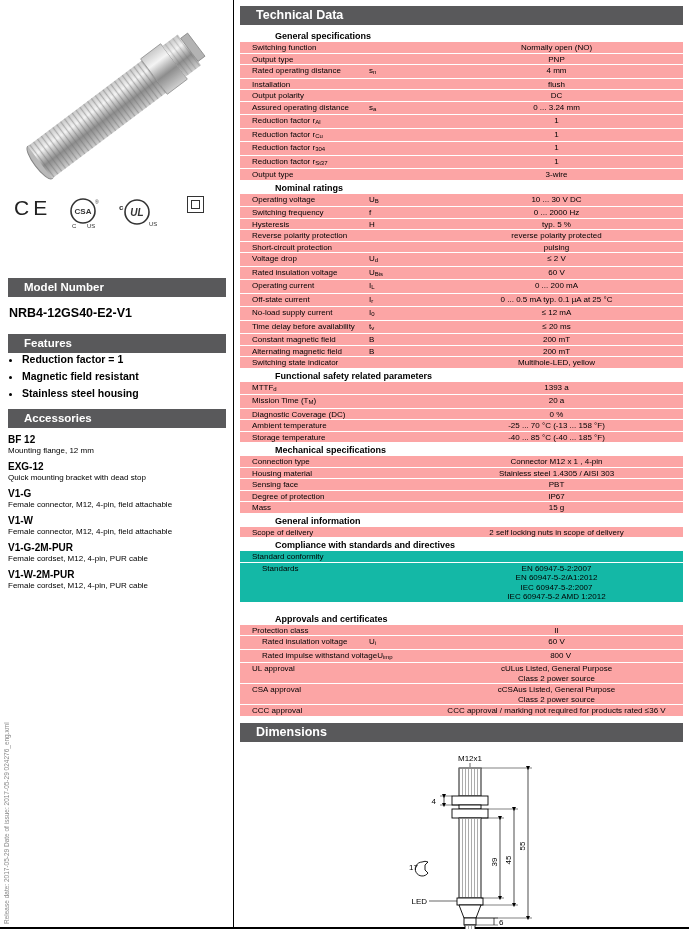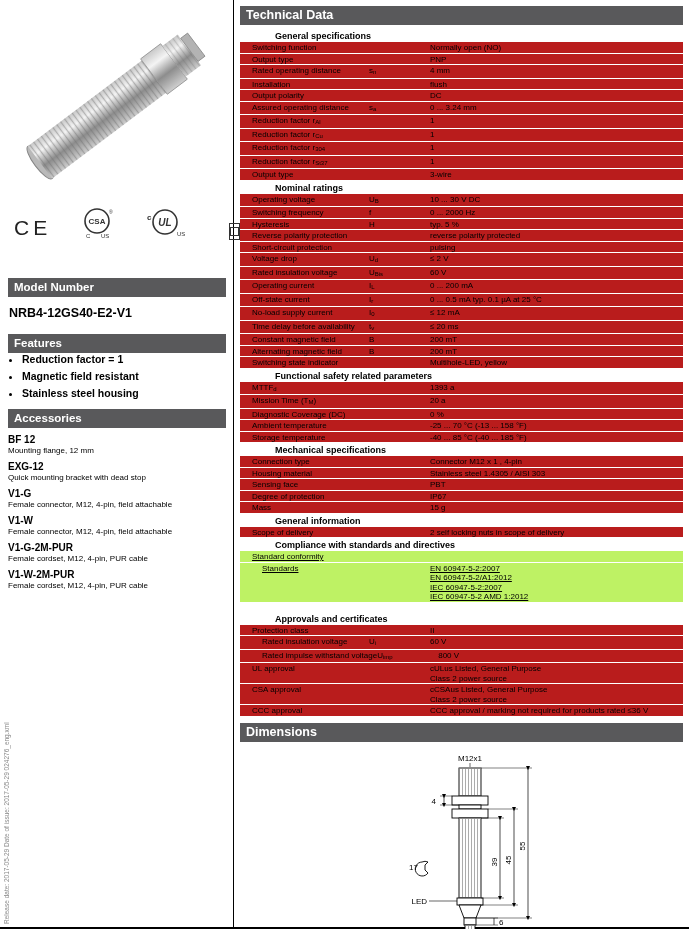--- a/index.html
+++ b/index.html
@@ -10,49 +10,49 @@
   .page{position:absolute;inset:0;border-bottom:2px solid #000;}
   .divider{position:absolute;left:233px;top:0;bottom:0;width:1px;background:#000;}
   .side-note{
     position:absolute;left:3px;top:924px;transform:rotate(-90deg);transform-origin:0 0;
     font-size:6.5px;color:#888;white-space:nowrap;width:500px;
   }
   
   .left-col{position:absolute;left:8px;top:8px;width:218px;}
   .bar{
     background:#59595b;color:#fff;font-weight:bold;font-size:11.5px;
-    padding:3px 6px;line-height:13px;
+    padding:3px 16px;line-height:13px;
   }
   .product-photo{height:188px;}
   .product-photo svg{width:100%;height:100%;}
-  .cert-row{height:44px;display:flex;align-items:flex-end;gap:30px;padding-left:6px;}
+  .cert-row{height:44px;display:flex;align-items:flex-start;gap:16px;padding-left:6px;}
   .ce-mark{font-size:21px;letter-spacing:4px;color:#222;}
   .sq-outer{width:15px;height:15px;border:1.6px solid #333;display:flex;align-items:center;justify-content:center;margin-left:14px;}
   .sq-inner{width:7px;height:7px;border:1.6px solid #333;}
   .model-bar{margin-top:38px;}
   .model-no{font-size:12.5px;font-weight:bold;margin:9px 0 14px 1px;}
   .features-list{margin:0 0 10px 14px;padding:0;font-size:10.5px;font-weight:bold;}
   .features-list li{margin-bottom:5px;}
   .acc-item{margin-top:6px;}
   .acc-name{font-size:10px;font-weight:bold;}
   .acc-desc{font-size:8px;margin-top:1px;}
   
   .right-col{position:absolute;left:240px;top:6px;width:443px;}
   .bar.big{font-size:12.5px;}
   .tech-table{margin-top:4px;}
   .sec-title{font-size:9px;font-weight:bold;padding:2px 0 1px 3px;line-height:10px;margin-left:32px;}
   .trow{
-    display:flex;background:#b91c1c;border-bottom:1px solid #fff;
+    display:flex;background:#fca5a5;border-bottom:1px solid #fff;
     font-size:8px;line-height:9.5px;padding:1px 0 0 0;align-items:flex-start;
   }
-  .trow.plain{background:#bef264;text-decoration:underline;}
+  .trow.plain{background:#14b8a6;}
   .trow .lbl{flex:0 0 129px;padding-left:12px;box-sizing:border-box;white-space:nowrap;}
   .trow.ind2 .lbl{padding-left:22px;}
   .trow .sym{flex:0 0 61px;}
-  .trow .val{flex:1;white-space:pre-line;}
+  .trow .val{flex:1;white-space:pre-line;text-align:center;}
   .sec-gap{height:9px;}
   sub{font-size:6px;vertical-align:-1px;}
   .dim-bar{margin-top:6px;}
   .dim-drawing{margin-top:10px;margin-left:140px;width:210px;height:225px;}
   .dim-drawing svg{width:100%;height:100%;}
   .dim-drawing text{font-size:8px;fill:#000;font-family:"Liberation Sans",sans-serif;}
   .mark svg{display:block;}
 </style>
 </head>
 <body>

